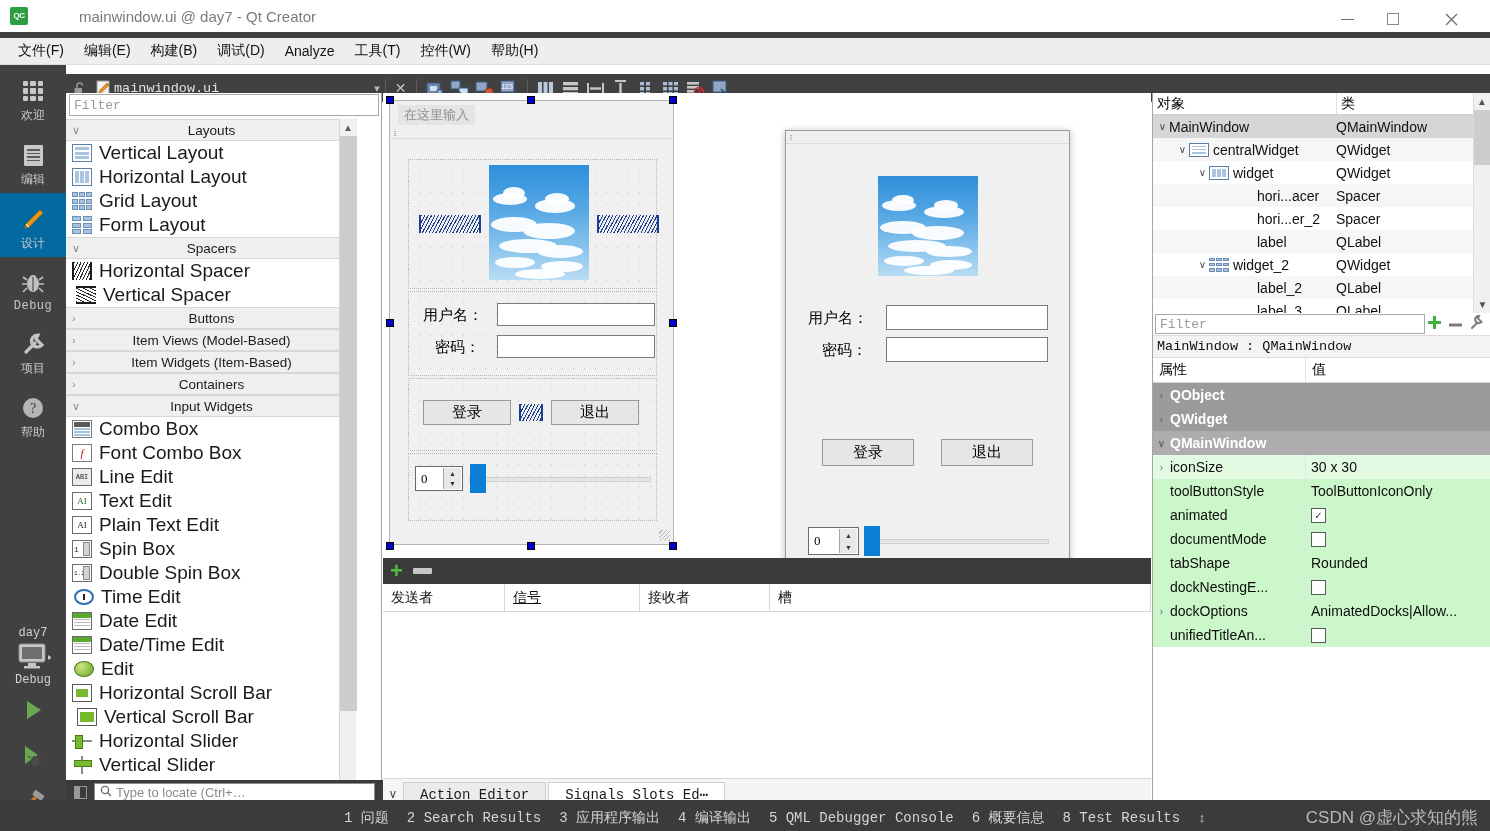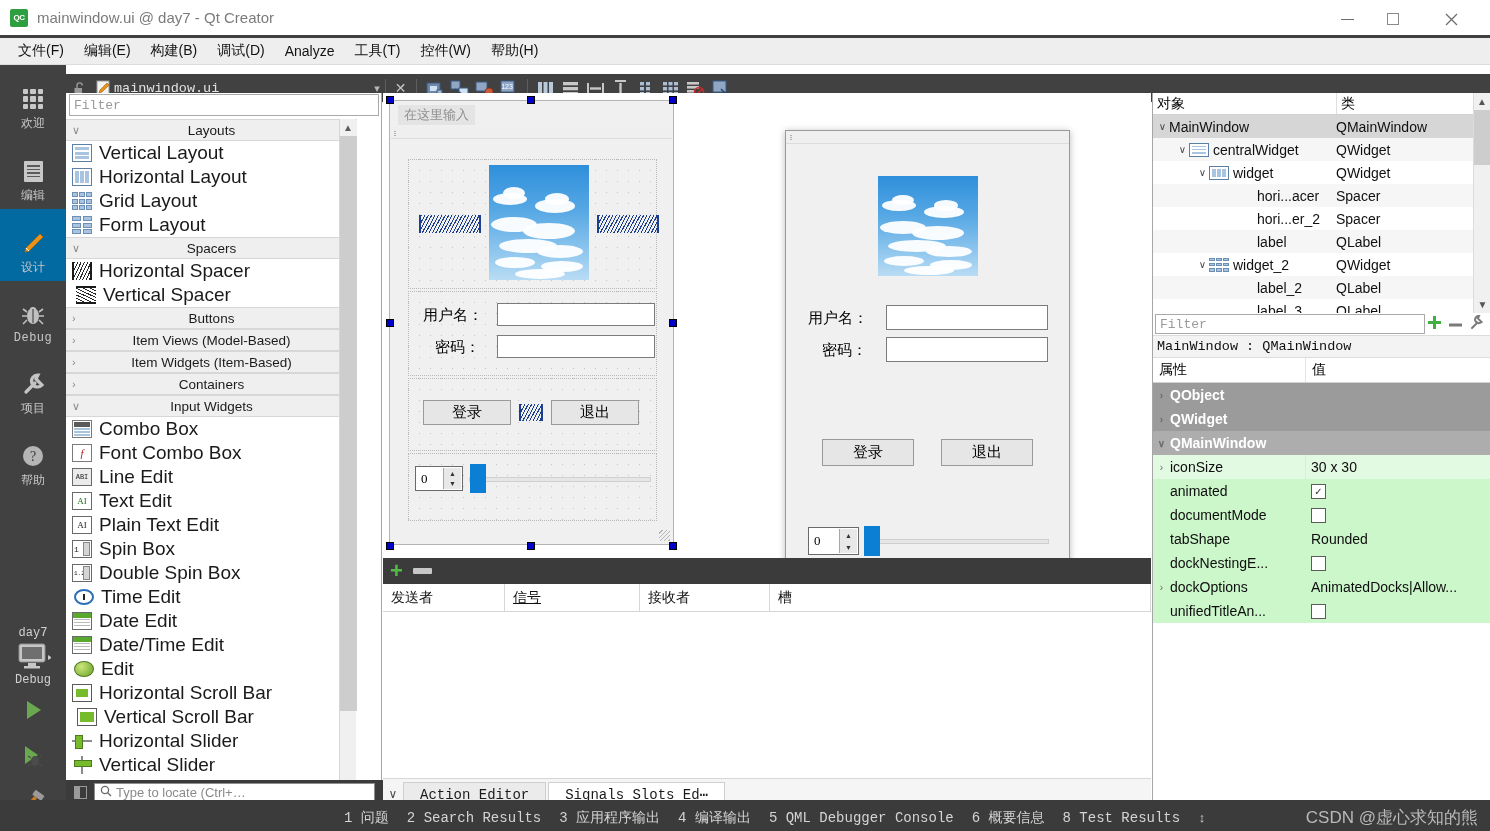--- a/index.html
+++ b/index.html
@@ -8,30 +8,30 @@
     font-family: "Liberation Sans", sans-serif;
     font-size: 13px;
     background:#ffffff;
     -webkit-font-smoothing: antialiased;
   }
   .app { position:relative; width:1490px; height:831px; }
 
   
   .titlebar {
     position:absolute; left:0; top:0; width:1490px; height:38px;
-    background:#ffffff; border-bottom:3px solid #404040;
+    background:#ffffff; border-bottom:6px solid #404040;
     display:flex; align-items:center;
   }
   .qc-logo {
     width:18px;height:18px;margin-left:10px;margin-right:9px;
     background:#2e9e41; border-radius:2px; color:#fff;
     font-size:8px; font-weight:bold; line-height:18px; text-align:center;
     font-family:"Liberation Sans",sans-serif; letter-spacing:-.5px;
   }
-  .title-text { font-size:15px; color:#7b7b7b; }
+  .title-text { font-size:15px; color:#7b7b7b;margin-left:42px; }
   .win-ctrl { position:absolute; top:0; height:38px; width:46px;
     display:flex; align-items:center; justify-content:center; color:#6d6d6d; }
   .win-min { right:120px; }
   .win-max { right:74px; }
   .win-close { right:16px; }
   .win-min i { display:block; width:13px;height:1px;background:#6d6d6d;}
   .win-max i { display:block; width:12px;height:12px;border:1px solid #8a8a8a;}
   .win-close svg { display:block; }
 
   
@@ -41,21 +41,21 @@
     display:flex; align-items:center; padding-left:8px;
   }
   .menu-item { padding:3px 10px; font-size:14px; color:#121212; cursor:default; }
 
   
   .modebar {
     position:absolute; left:0; top:65px; width:66px; height:766px;
     background:#414141;
   }
   .mode {
-    width:66px; padding:20px 0 5px; text-align:center; color:#c6c6c6; cursor:default;
+    width:66px; padding:12px 0 5px; text-align:center; color:#c6c6c6; cursor:default;
   }
   .mode.active { background:#0369a1; }
   .mode .mi { height:28px; display:flex; align-items:center; justify-content:center; }
   .mode .ml { font-size:12px; margin-top:2px; font-family:"Liberation Sans",sans-serif; }
   .mode .ml.lat { font-family:"Liberation Mono", monospace; font-size:12px; letter-spacing:.5px;}
   .grid9 { width:20px;height:20px; display:grid; grid-template-columns:repeat(3,1fr);
            grid-template-rows:repeat(3,1fr); gap:2px; }
   .grid9 span { background:#c8c8c8; border-radius:1px; }
   .doc-ico { width:19px;height:21px;background:#c8c8c8;border-radius:1px;
              display:flex;flex-direction:column;justify-content:center;gap:2px;padding:3px 3px;}
@@ -929,20 +929,27 @@
     <div class="pe-prow lgreen">
       <div class="pe-k">
           <span class="pe-arrow">›</span>
           <span>iconSize</span>
         </div>
       <div class="pe-v">30 x 30</div>
     </div>
     <div class="pe-prow green">
       <div class="pe-k">
           <span class="pe-arrow"></span>
+          <span>toolButtonStyle</span>
+        </div>
+      <div class="pe-v">ToolButtonIconOnly</div>
+    </div>
+    <div class="pe-prow green">
+      <div class="pe-k">
+          <span class="pe-arrow"></span>
           <span>animated</span>
         </div>
       <div class="pe-v">
           <span class="pe-chk">✓</span>
         </div>
     </div>
     <div class="pe-prow green">
       <div class="pe-k">
           <span class="pe-arrow"></span>
           <span>documentMode</span>

